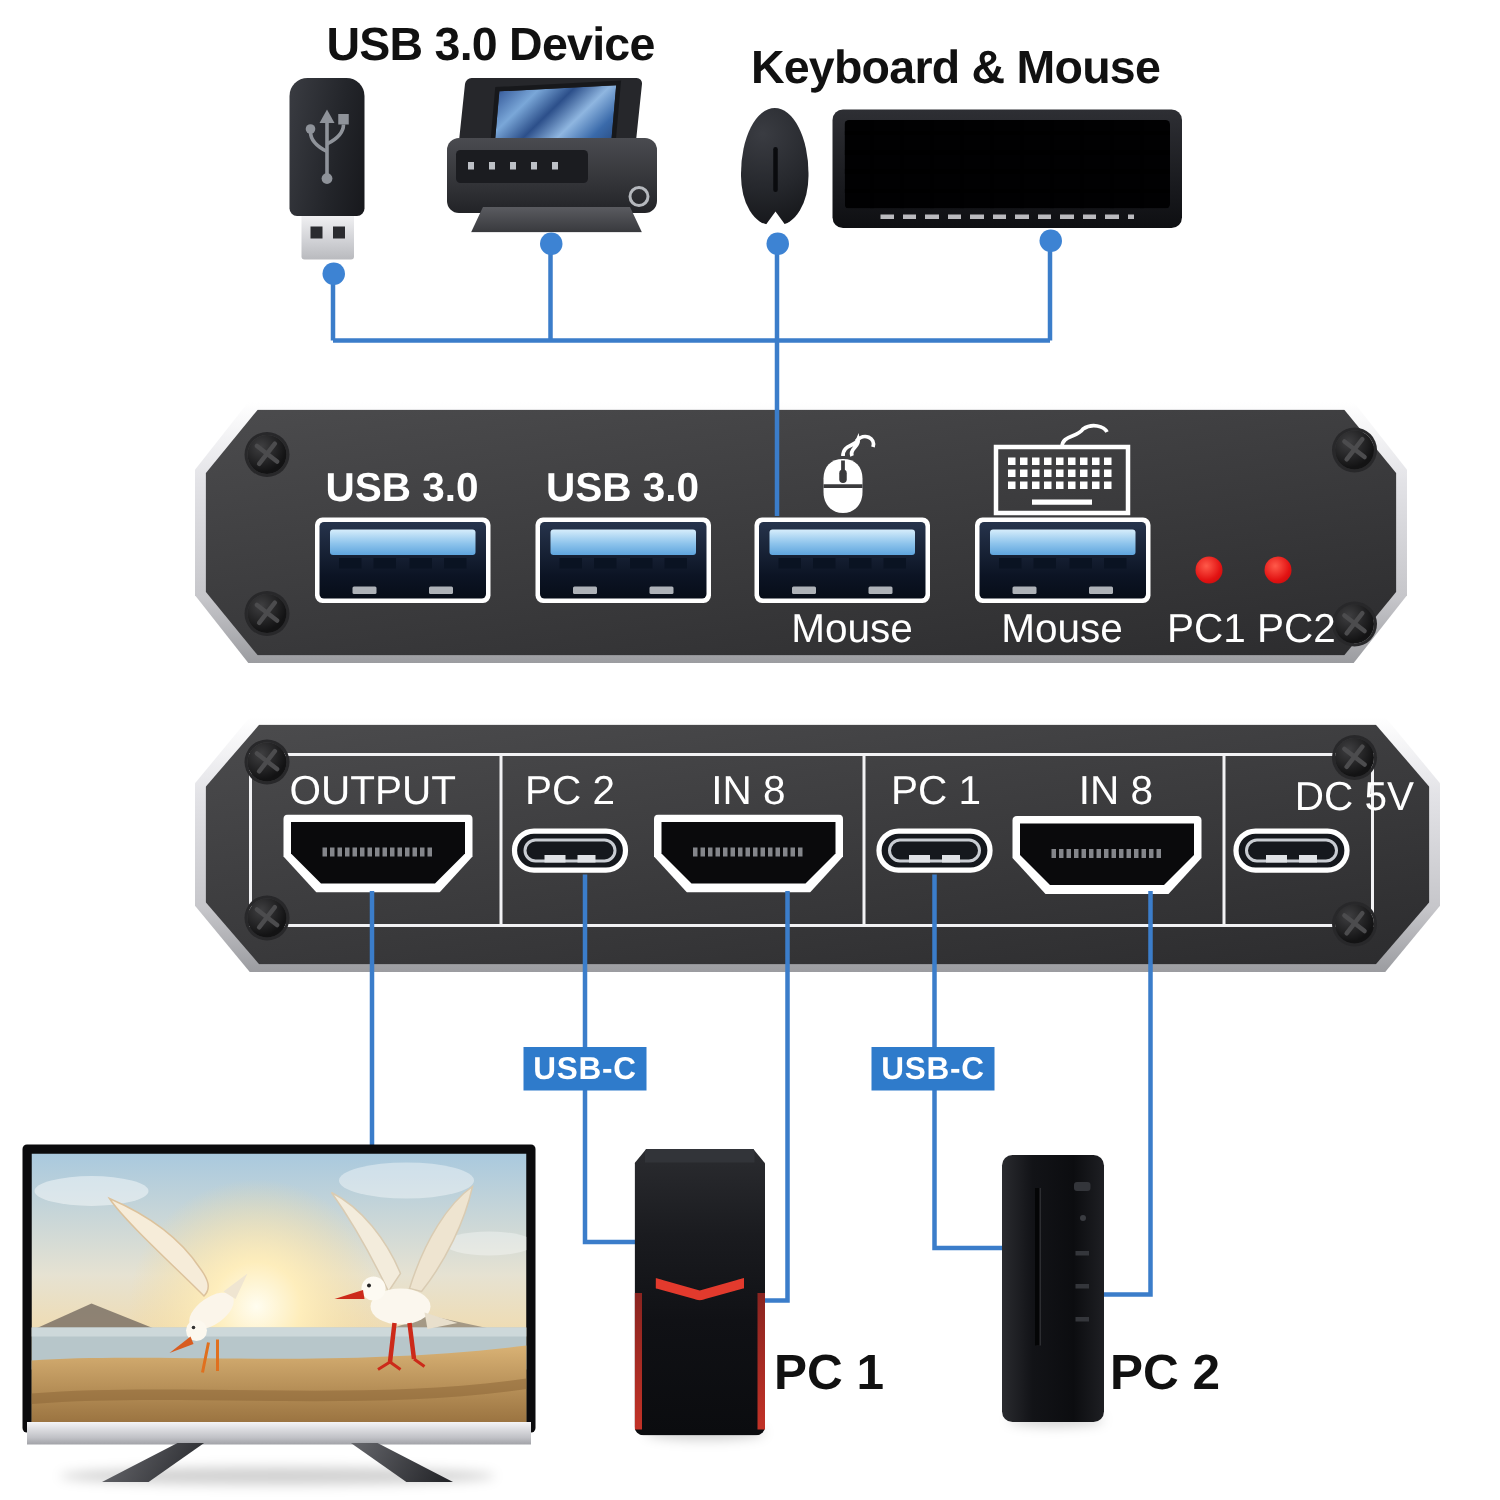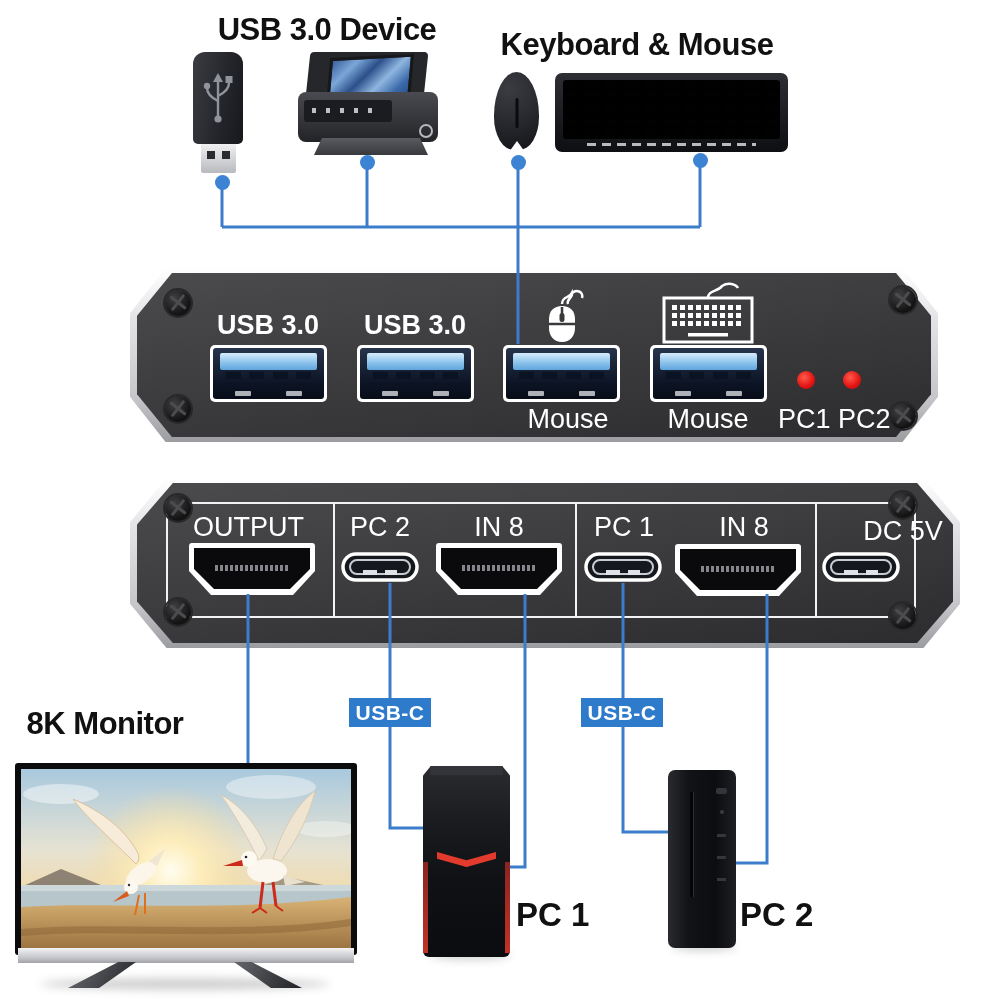--- a/index.html
+++ b/index.html
@@ -328,21 +328,20 @@
       <rect x="2" y="2" width="74" height="26" rx="13" fill="#15181d" stroke="#fff" stroke-width="3.5"></rect>
       <rect x="9" y="8" width="60" height="14" rx="7" fill="none" stroke="#c8ccd2" stroke-width="2"></rect>
       <rect x="22" y="18" width="14" height="5" fill="#dfe2e6"></rect>
         <rect x="44" y="18" width="12" height="5" fill="#dfe2e6"></rect>
     </svg>
   </div>
 
   <div class="badge" style="left:349px;top:698px;">USB-C</div>
   <div class="badge" style="left:581px;top:698px;">USB-C</div>
 
-  <div class="abs title" style="left:20px;top:706px;width:170px;">8K Monitor</div>
 
   <div class="shadow" style="left:40px;top:978px;width:290px;height:12px;"></div>
   <div class="monitor">
     <svg width="330" height="180" viewBox="0 0 330 180">
       <defs>
         <linearGradient id="sky" x1="0" y1="0" x2="0" y2="1">
           <stop offset="0" stop-color="#a9c9de"></stop>
             <stop offset=".45" stop-color="#e6e2d2"></stop>
             <stop offset=".75" stop-color="#f3d9a4"></stop>
         </linearGradient>

